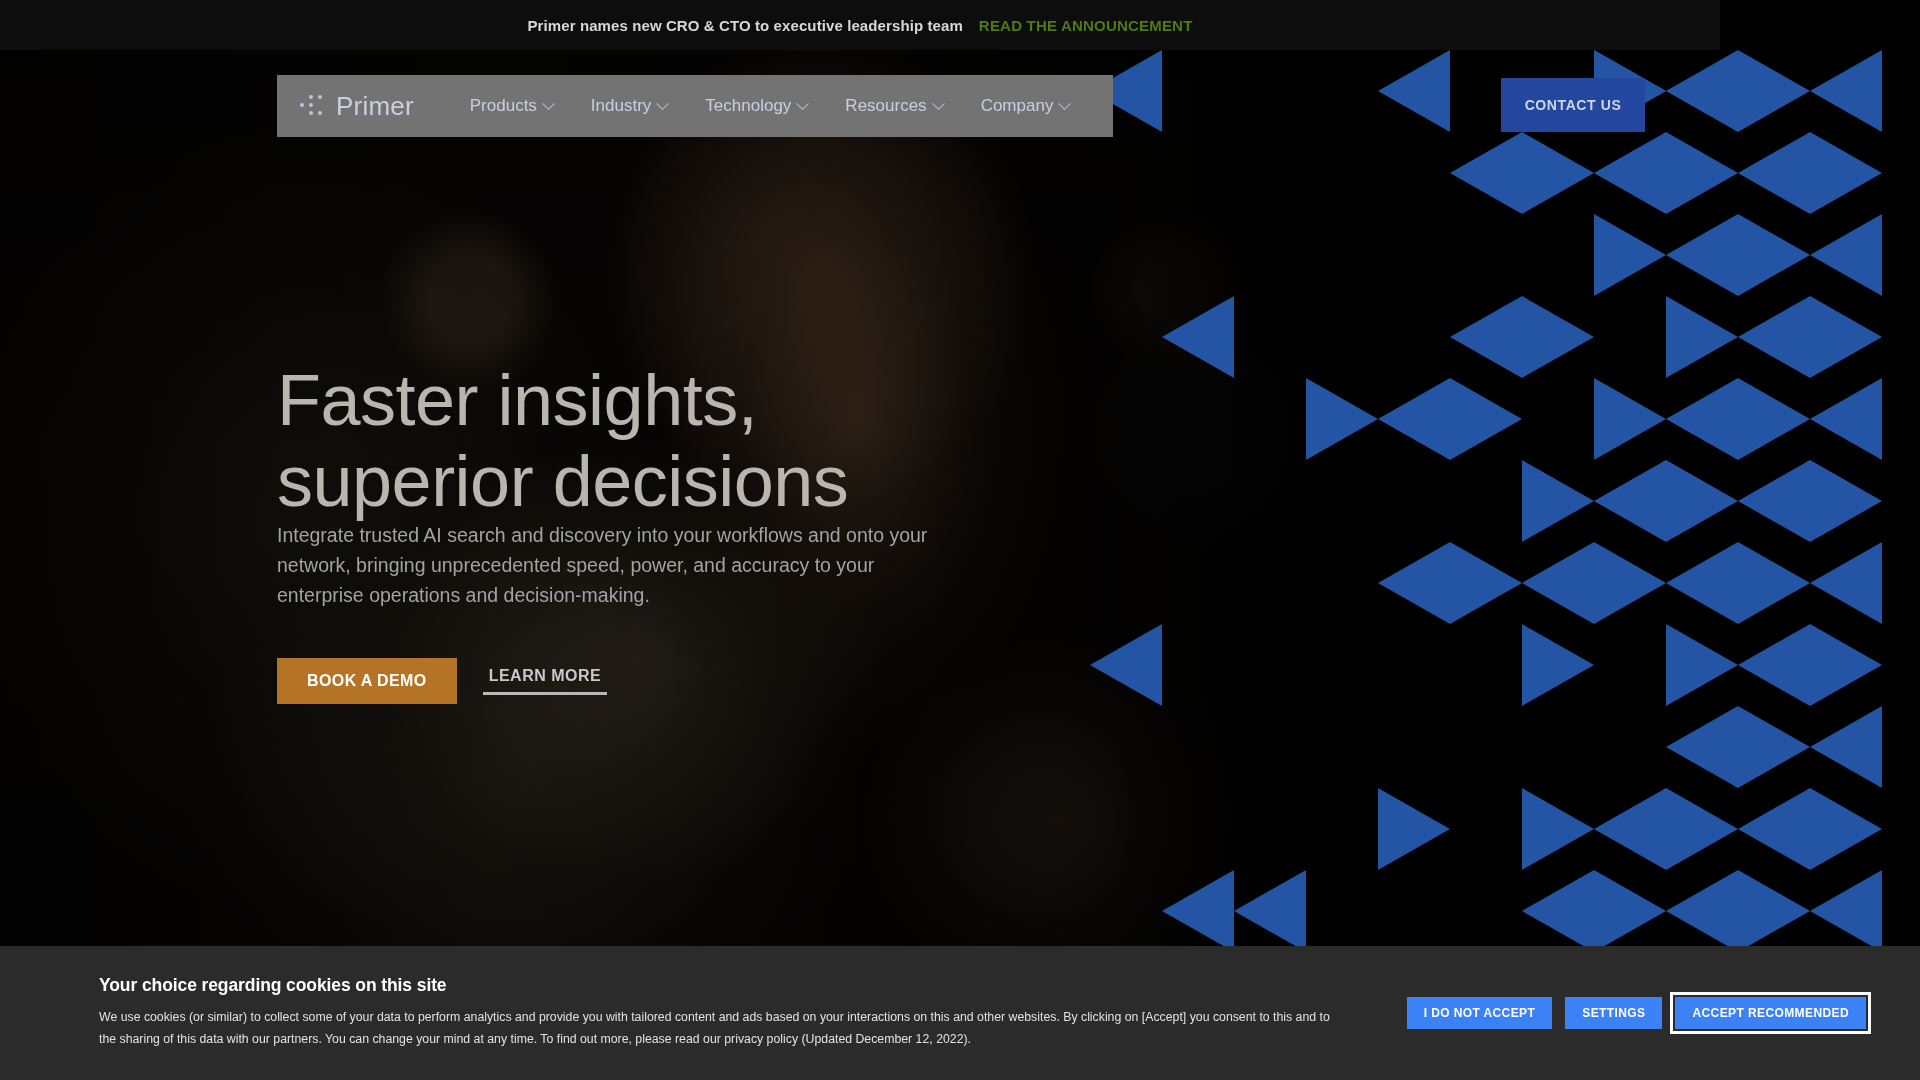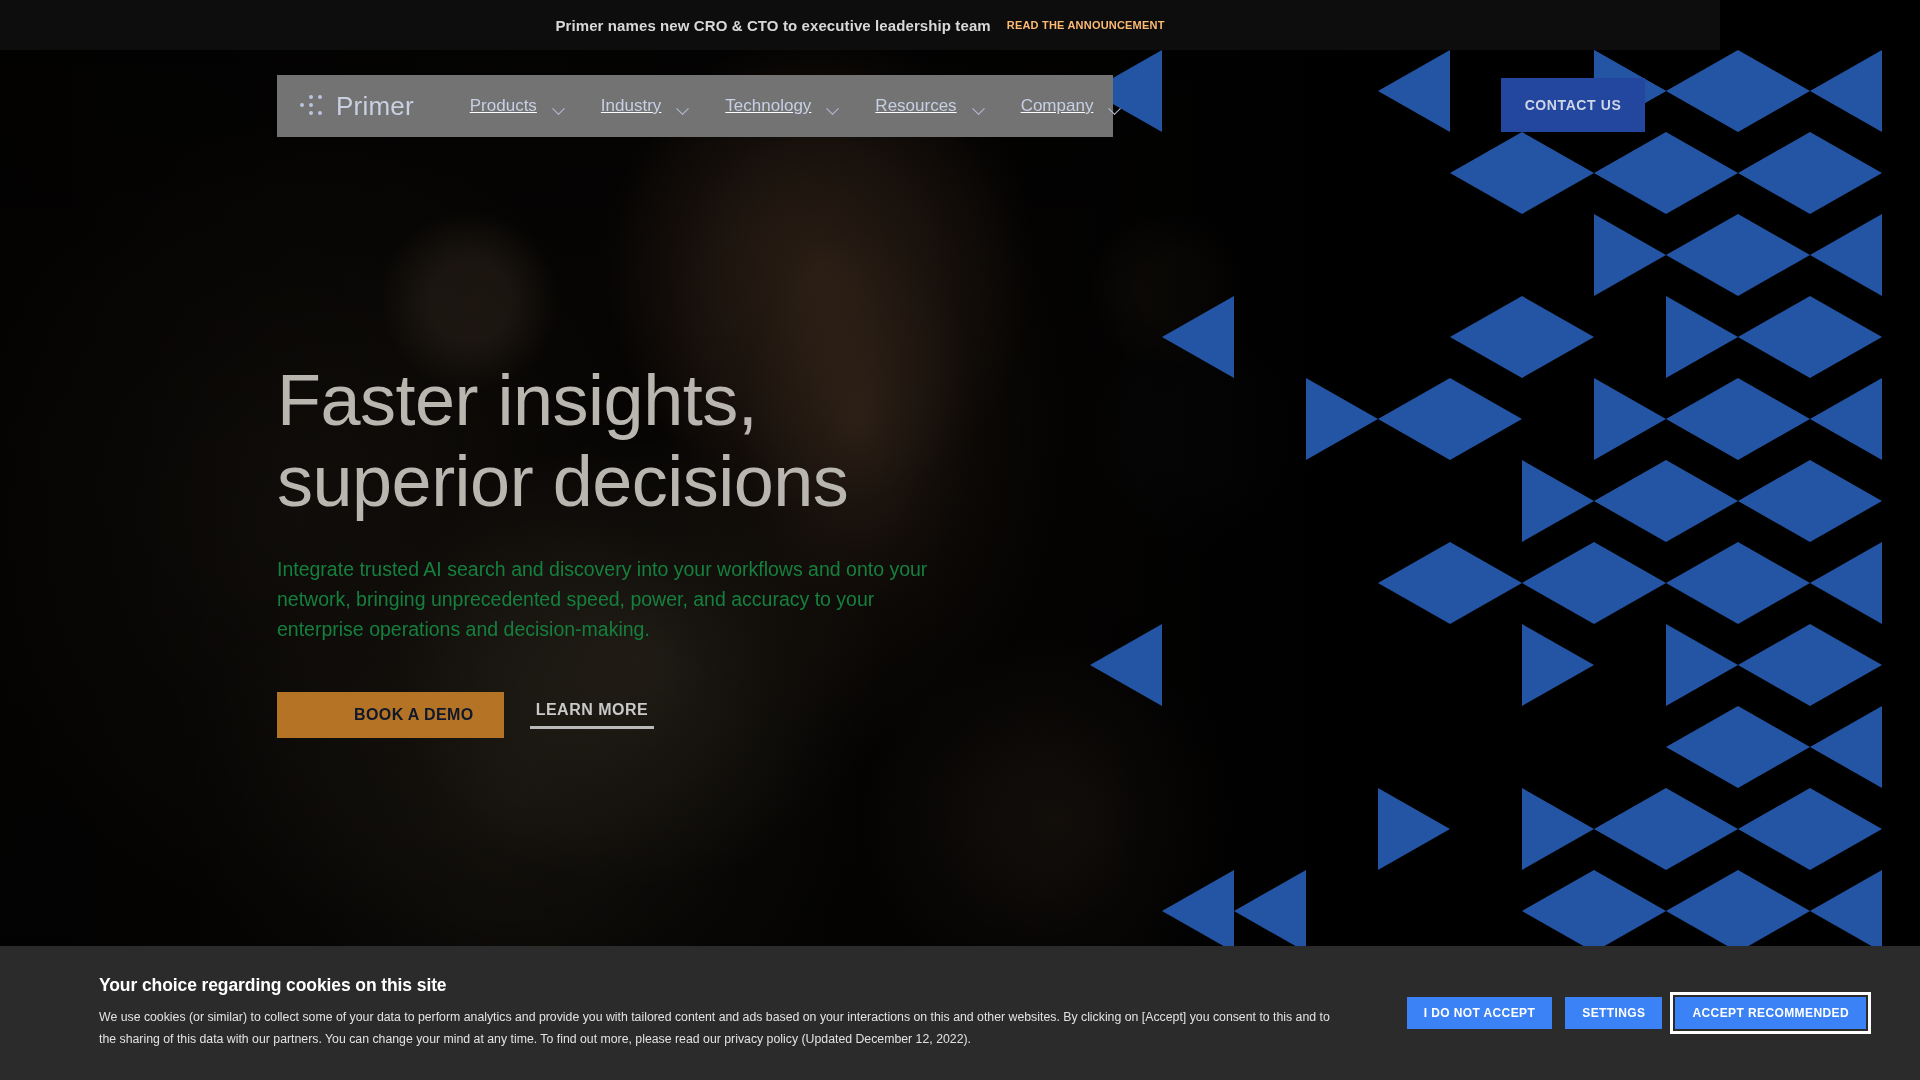--- a/index.html
+++ b/index.html
@@ -50,62 +50,62 @@
   .tri.r { border-top:41px solid transparent; border-bottom:41px solid transparent; border-left:72px solid var(--tc); }
 
   
   #announce {
     position:absolute; left:0; top:0; width:1720px; height:50px;
     background:#0d0d0d;
     display:flex; align-items:center; justify-content:center; gap:16px;
     z-index:30;
   }
   #announce .txt { font-size:15px; font-weight:bold; color:#d8d8d8; letter-spacing:.1px; }
-  #announce .lnk { font-size:11px; font-weight:bold; color:#fdba74; letter-spacing:.2px; text-decoration:none; cursor:pointer; }
+  #announce .lnk { font-size:15px; font-weight:bold; color:#4d7c0f; letter-spacing:.2px; text-decoration:none; cursor:pointer; }
 
   
   #navbar {
     position:absolute; left:277px; top:75px; width:836px; height:62px;
     background:#737373;
     display:flex; align-items:center;
     z-index:25;
   }
   #logo { display:flex; align-items:center; gap:11px; margin-left:23px; cursor:pointer; }
   #logo .dots { width:25px; height:22px; position:relative; }
   #logo .dots i { position:absolute; width:4px; height:4px; border-radius:50%; background:#b9c4de; display:block; }
   #logo .name { font-size:26px; color:#c9d0e2; letter-spacing:.2px; font-weight:400; }
   #navlinks { display:flex; align-items:center; gap:38px; margin-left:56px; }
-  .navitem { display:flex; align-items:flex-end; gap:17px; cursor:pointer;text-decoration:underline; }
+  .navitem { display:flex; align-items:center; gap:7px; cursor:pointer; }
   .navitem span { font-size:17px; color:#c7cfe3; }
   .caret { width:9px; height:9px; border-right:1.6px solid #b2bcd6; border-bottom:1.6px solid #b2bcd6; transform:rotate(45deg) translate(-2px,-2px); }
 
   #contact-us {
     position:absolute; left:1501px; top:78px; width:144px; height:54px;
     background:#23479e; border:none; cursor:pointer;
     display:flex; align-items:center; justify-content:center;
     z-index:25;
   }
   #contact-us span { font-size:14px; font-weight:bold; color:#cfd6e6; letter-spacing:.6px; }
 
   
   #hero-content { position:absolute; left:277px; top:360px; width:760px; z-index:20; }
   #headline {
     font-size:72px; line-height:1.12; font-weight:300; color:#b9b6b0;
     letter-spacing:-.5px; white-space:pre-line;
   }
   #subhead {
-    margin-top:34px; width:672px;
-    font-size:19.5px; line-height:1.52; color:#15803d; font-weight:400;
+    width:672px;
+    font-size:19.5px; line-height:1.52; color:#a3a3a3; font-weight:400;
   }
   #cta-row { margin-top:48px; display:flex; align-items:center; gap:26px; }
   #book-demo {
     background:#b57425; border:none; cursor:pointer;
     padding:0 30px; height:46px; display:flex; align-items:center; justify-content:center;
   }
-  #book-demo span { font-size:16px; font-weight:bold; color:#0f172a; letter-spacing:.4px;margin-left:47px; }
+  #book-demo span { font-size:16px; font-weight:bold; color:#ffffff; letter-spacing:.4px; }
   #learn-more { cursor:pointer; padding:0 6px 7px 6px; border-bottom:3px solid #b9b9b9; }
   #learn-more span { font-size:16px; font-weight:bold; color:#c9c9c9; letter-spacing:.5px; }
 
   
   #cookie {
     position:absolute; left:0; bottom:0; width:1920px; height:134px;
     background:#2b2b2b; z-index:40;
     display:flex; align-items:center;
   }
   #cookie-text { margin-left:99px; width:1240px; }

